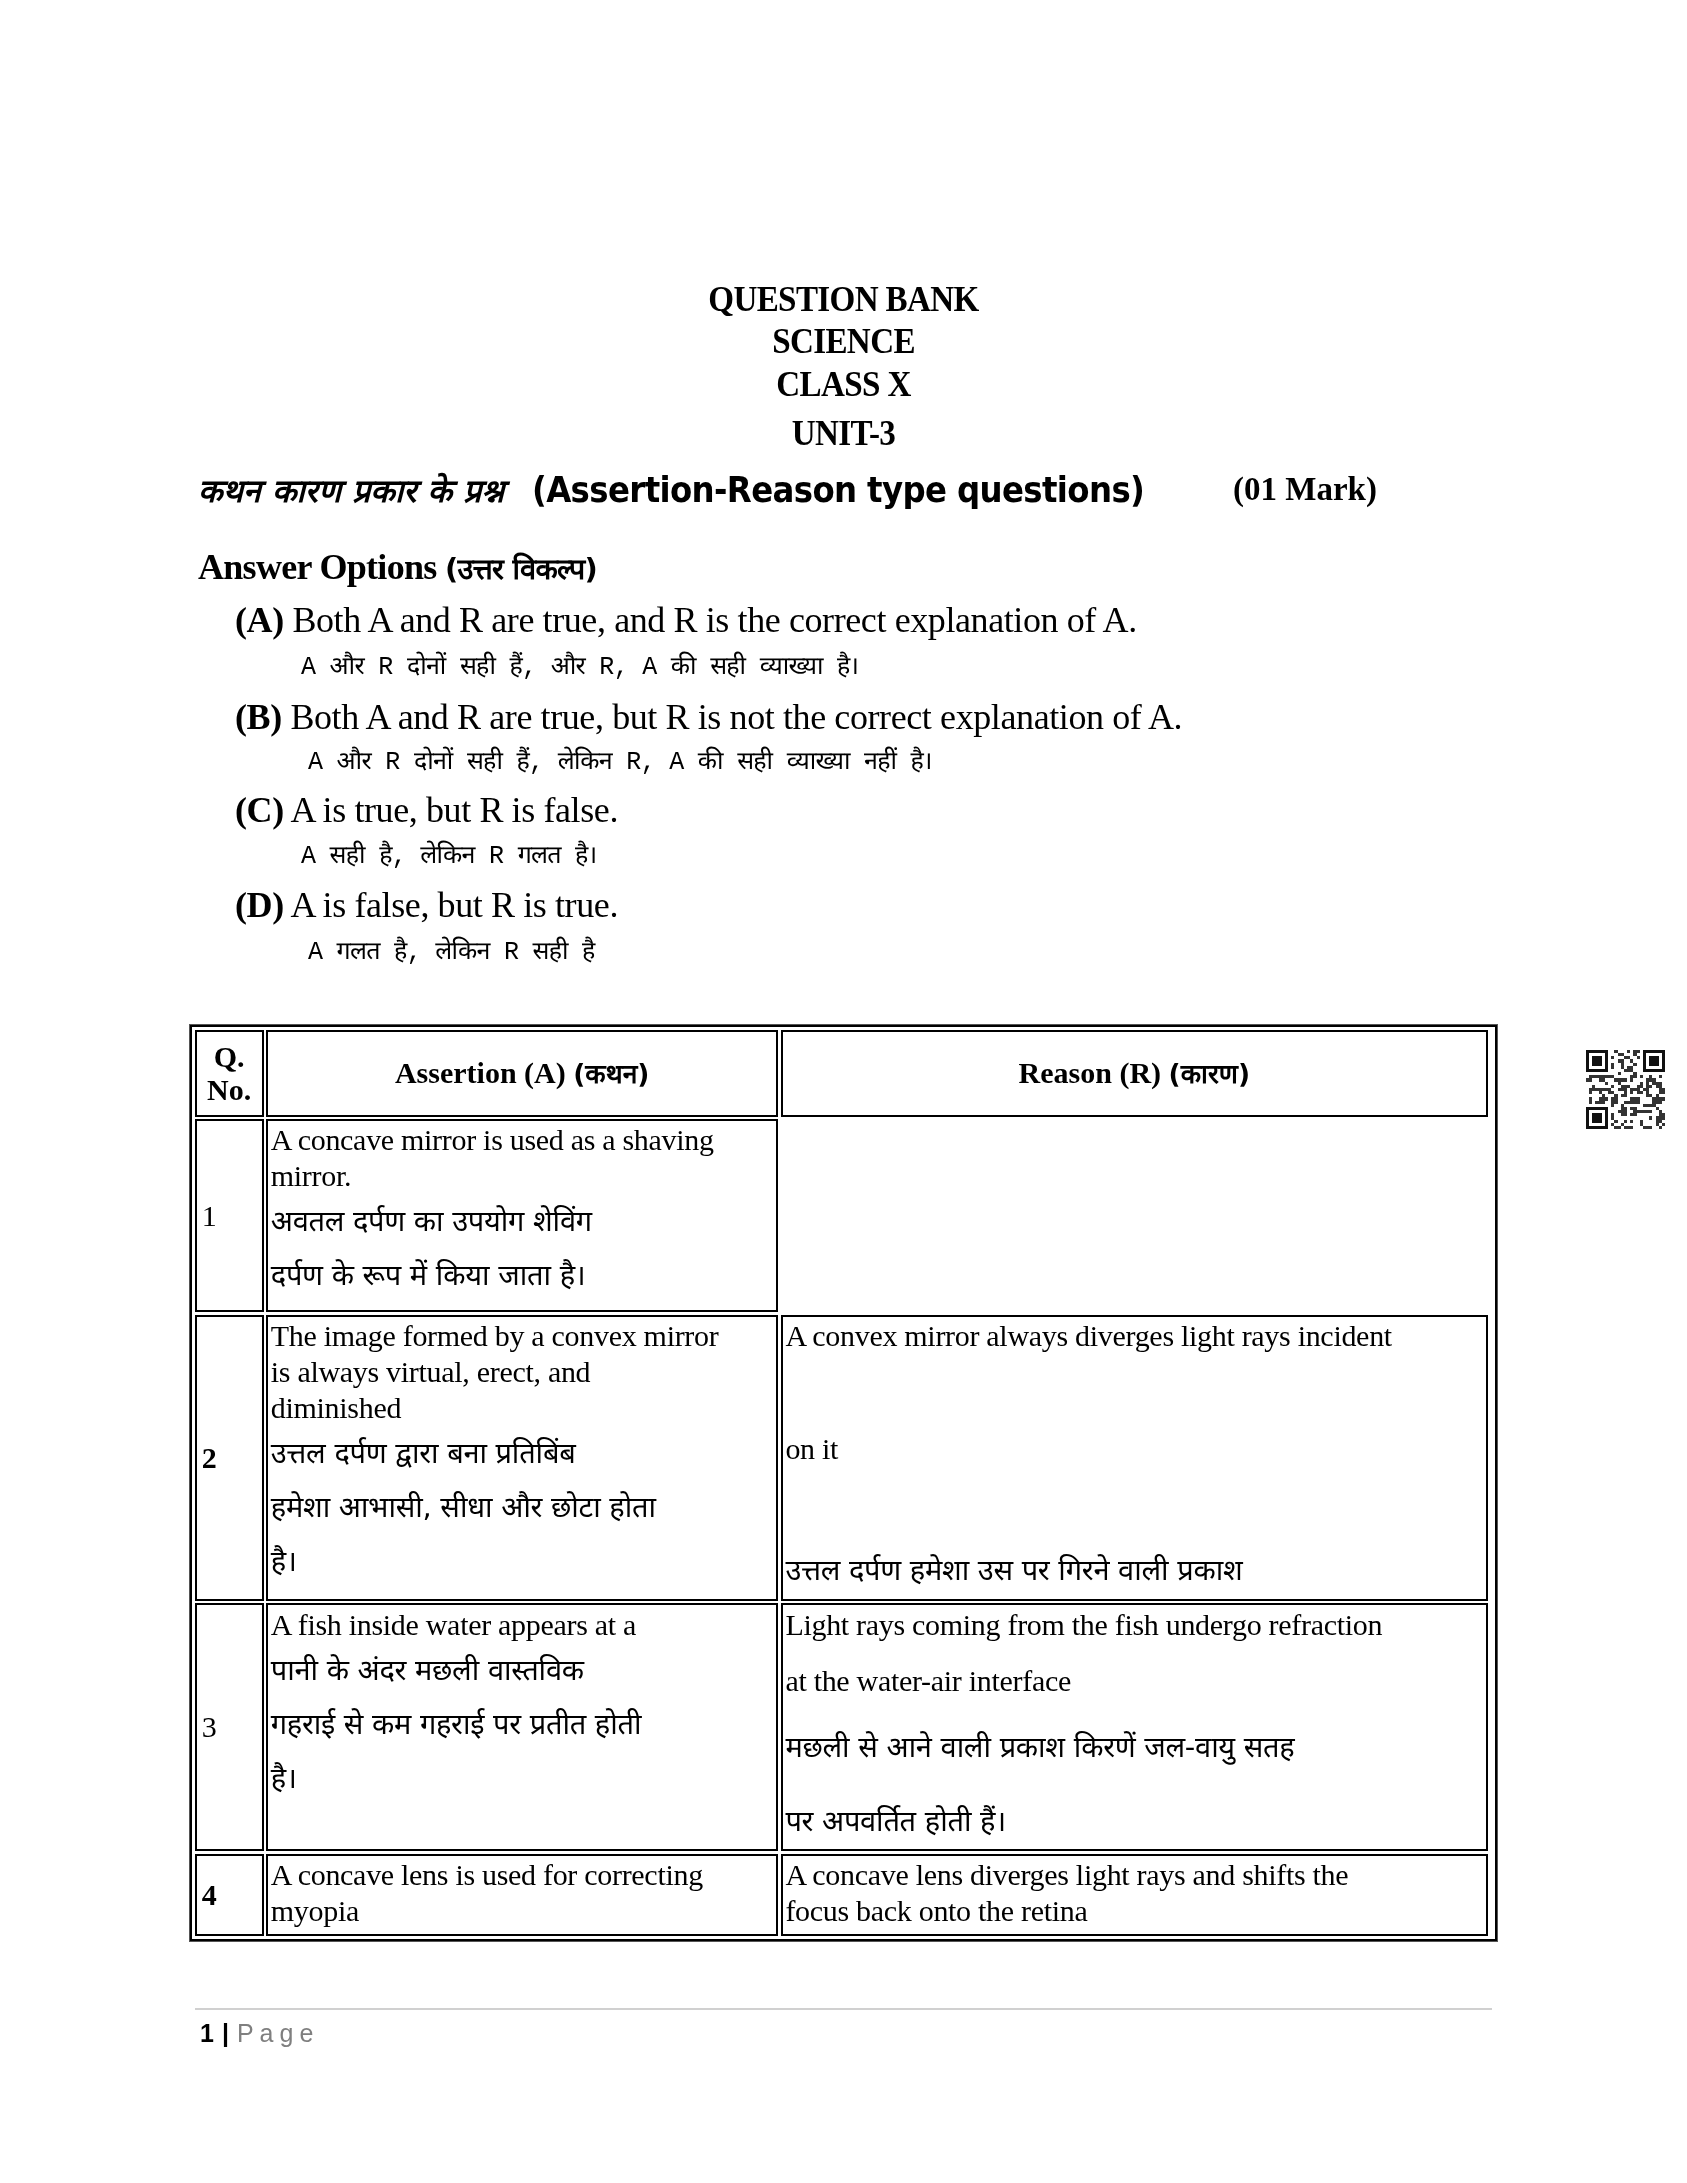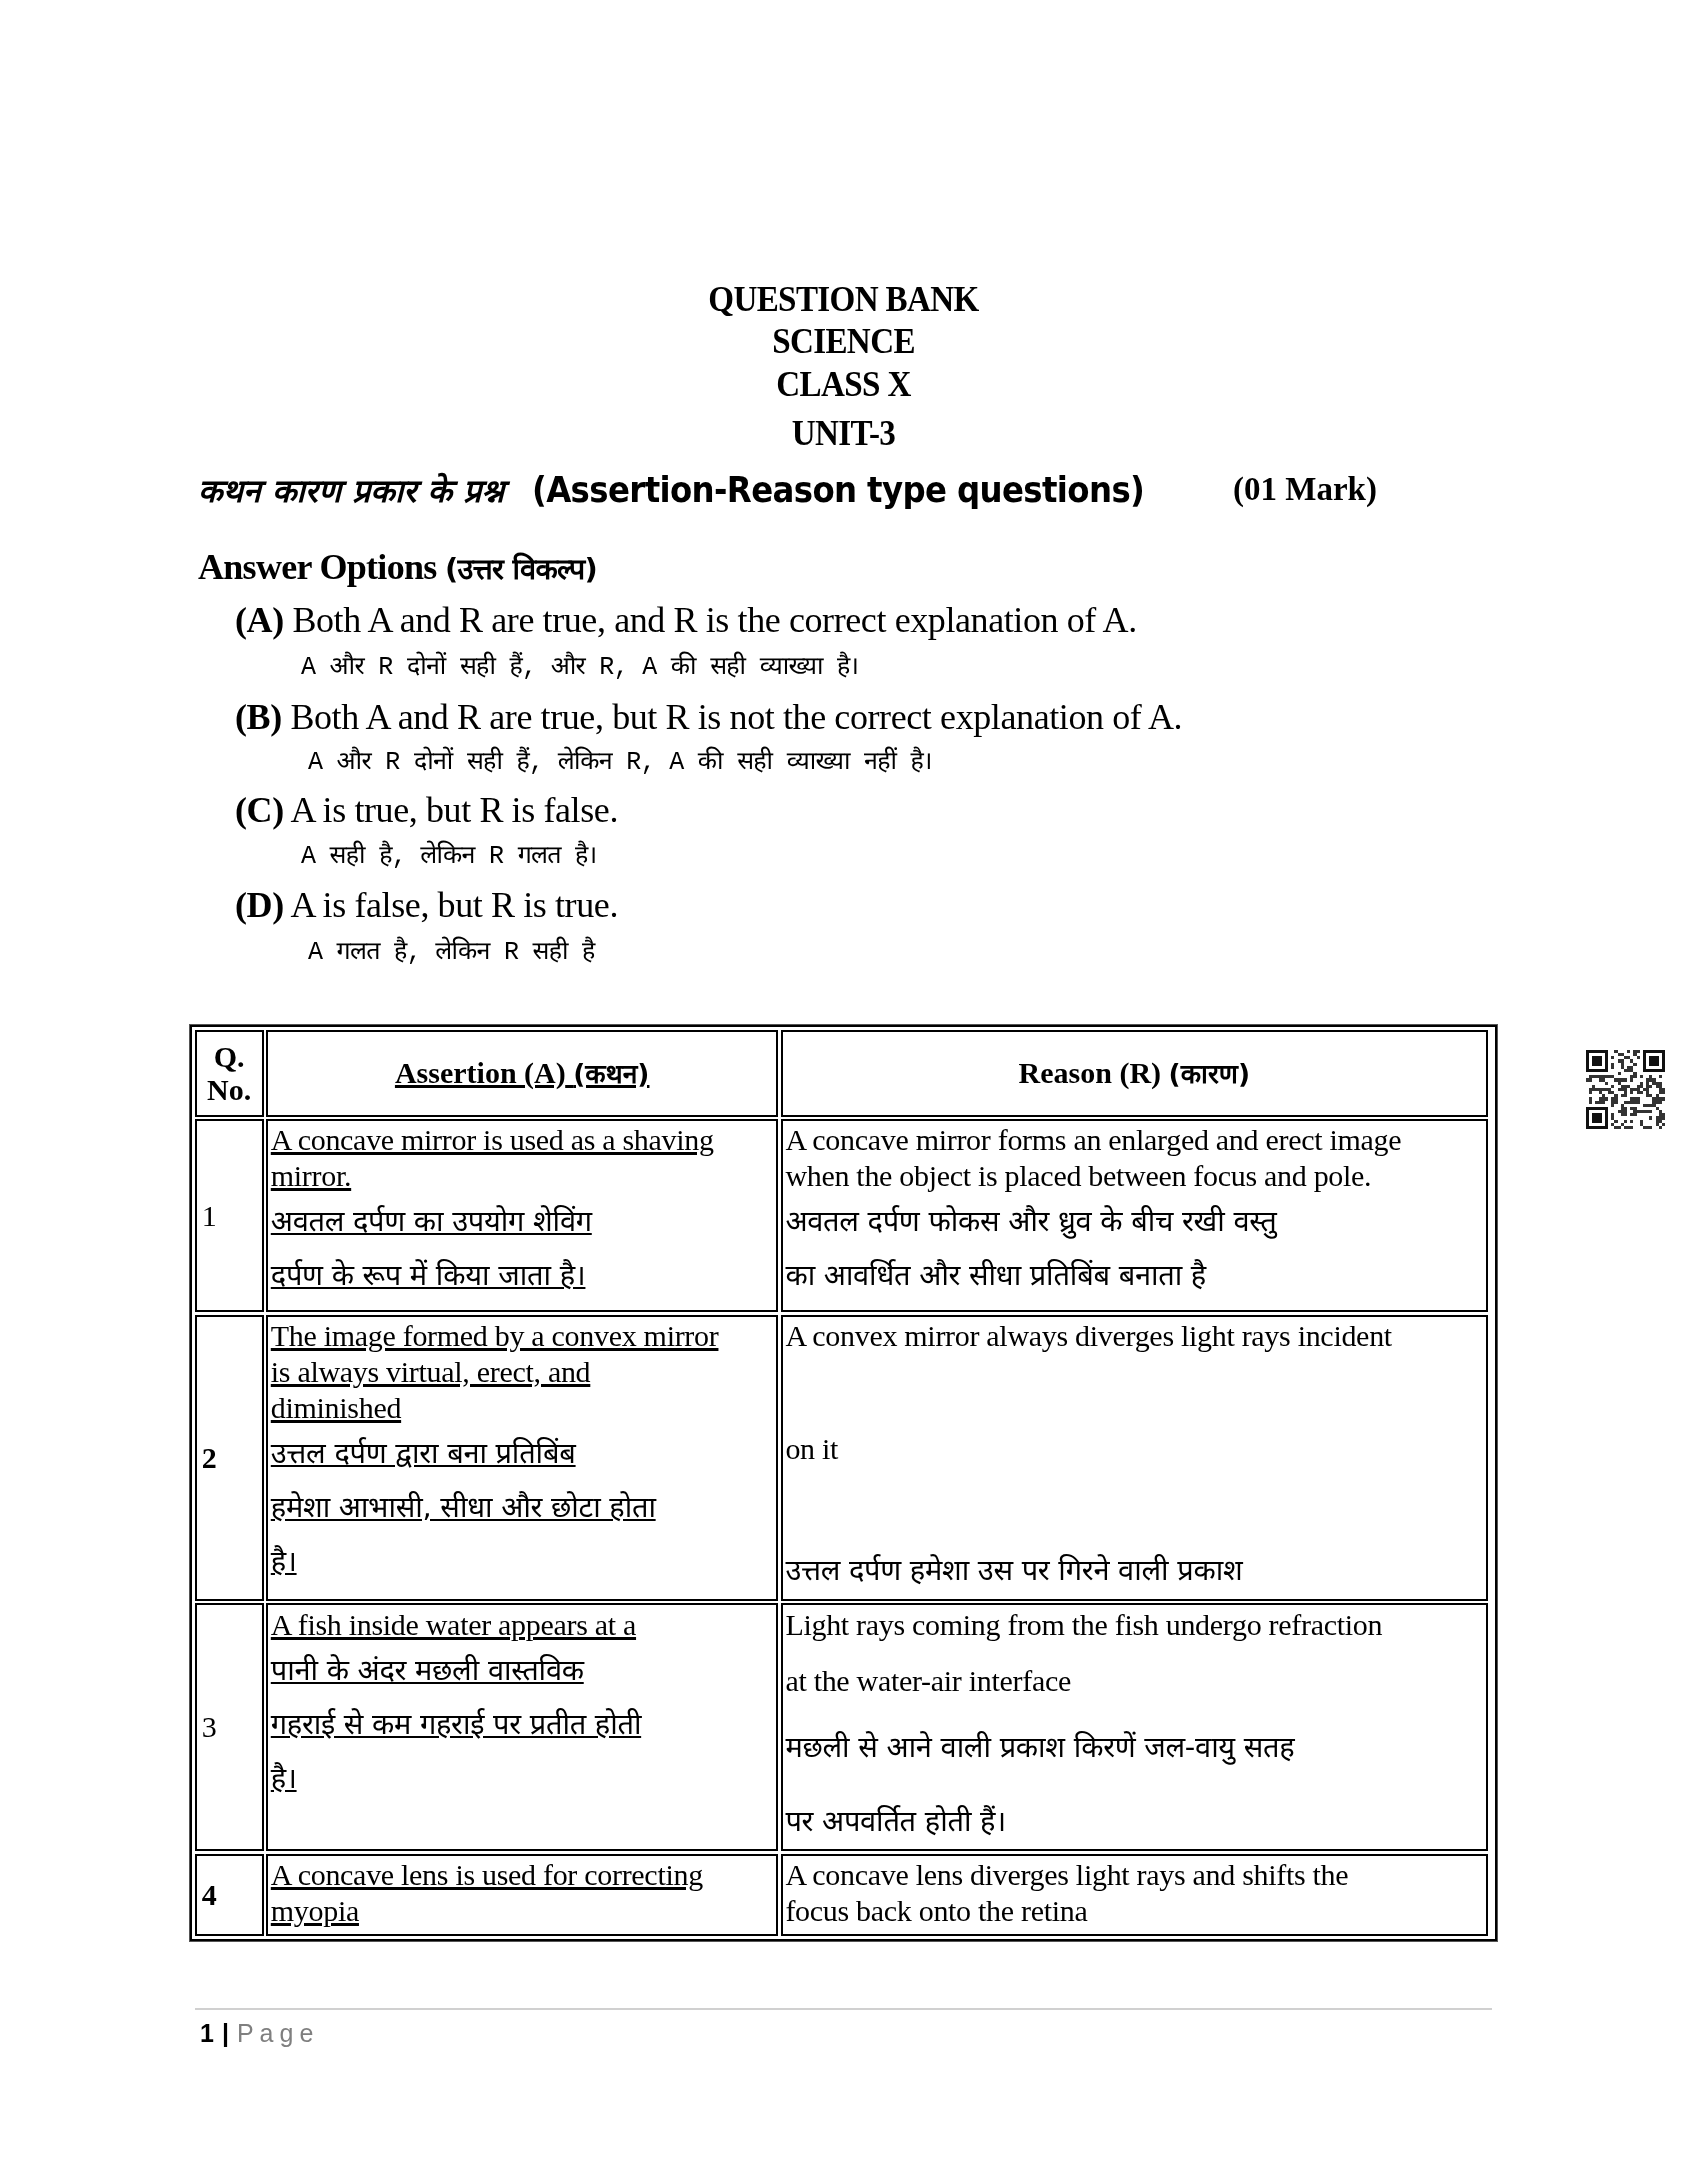--- a/index.html
+++ b/index.html
@@ -45,21 +45,21 @@
   }
   .row { display: flex; margin: 2.6px 2.6px 0 2.6px; }
   .row:last-child { margin-bottom: 2.6px; }
   .cell {
     border: 2px solid #000; box-sizing: border-box; margin-right: 2.6px;
     font-family: "Liberation Serif", serif; font-size: 30px; line-height: 36px;
     padding: 1.3px 2.6px; display: flex; flex-direction: column;
   }
   .cell:last-child { margin-right: 0; }
   .c-no { width: 69px; justify-content: center; }
-  .c-as { width: 512px; text-decoration: underline; }
+  .c-as { width: 512px; }
   .c-re { width: 707px; }
   .hdr .cell { font-weight: bold; align-items: center; justify-content: center; text-align: center; }
   .hdr .c-no { font-size: 30px; line-height: 33px; }
   .hdr .hindi-b { font-family: "DejaVu Sans", sans-serif; font-size: 26.5px; }
   .hi-line { font-family: "DejaVu Sans", sans-serif; font-size: 29px; line-height: 54px; letter-spacing: -0.3px; white-space: nowrap; }
   .en-line { letter-spacing: -0.3px; }
   .qnum { font-size: 30px; padding-left: 2.6px; }
   .qnum.bold { font-weight: bold; }
   .vcenter { justify-content: space-between; }
 
@@ -122,26 +122,20 @@
 
   <div id="r1" class="row">
     <div class="cell c-no">
         <span class="qnum">1</span>
       </div>
     <div class="cell c-as">
       <span class="en-line">A concave mirror is used as a shaving</span>
       <span class="en-line">mirror.</span>
       <span class="hi-line">अवतल दर्पण का उपयोग शेविंग</span>
       <span class="hi-line">दर्पण के रूप में किया जाता है।</span>
-    </div>
-    <div class="cell c-re">
-      <span class="en-line">A concave mirror forms an enlarged and erect image</span>
-      <span class="en-line">when the object is placed between focus and pole.</span>
-      <span class="hi-line">अवतल दर्पण फोकस और ध्रुव के बीच रखी वस्तु</span>
-      <span class="hi-line">का आवर्धित और सीधा प्रतिबिंब बनाता है</span>
     </div>
   </div>
 
   <div id="r2" class="row">
     <div class="cell c-no">
         <span class="qnum bold">2</span>
       </div>
     <div class="cell c-as">
       <span class="en-line">The image formed by a convex mirror</span>
       <span class="en-line">is always virtual, erect, and</span>

